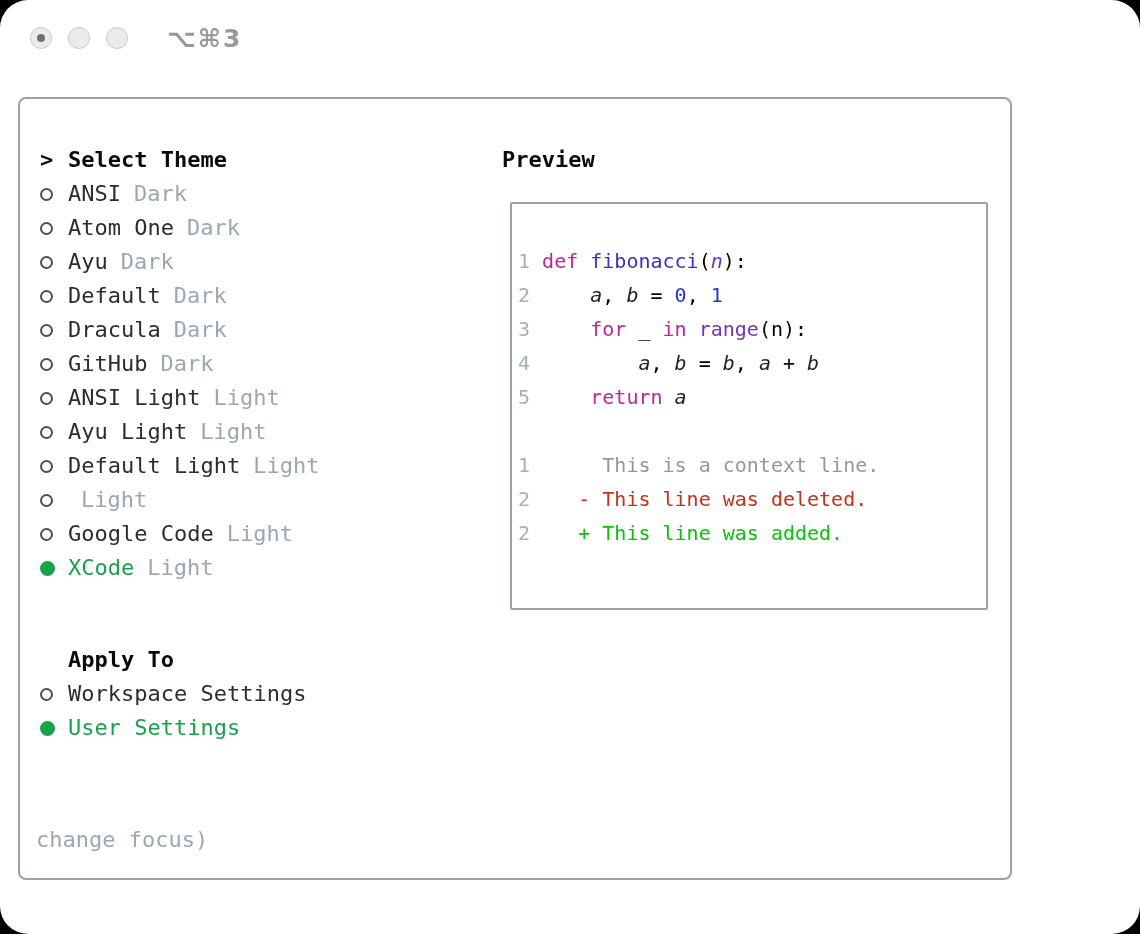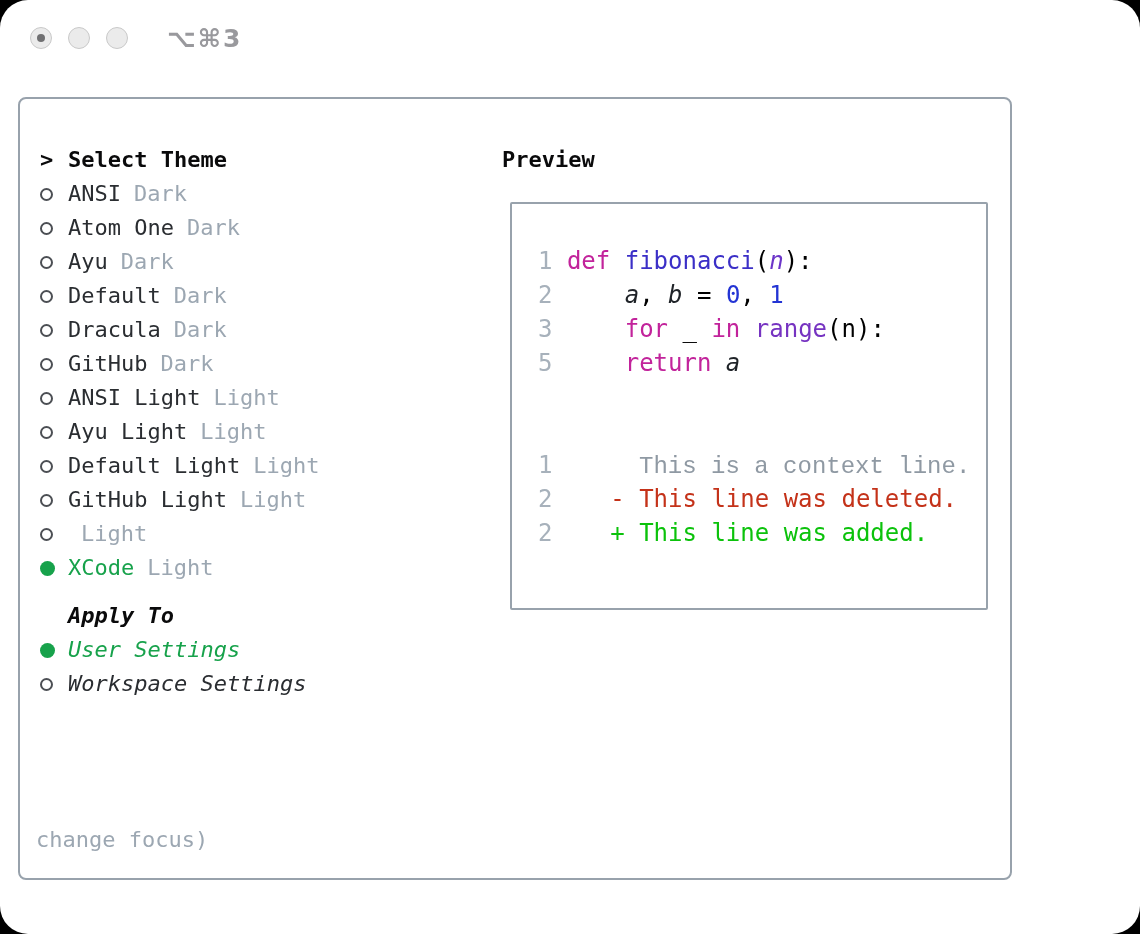--- a/index.html
+++ b/index.html
@@ -30,26 +30,26 @@
   .nm{color:#2a2d31;}
   .nm.selgreen{color:var(--green);}
   .tag{color:#9ca7b2;margin-left:13px;text-align:center;}
   .hint{position:absolute;color:#9ca7b2;font-size:22px;line-height:34px;white-space:pre;}
 
   
   .preview-title{position:absolute;left:482px;top:44px;font-size:22px;line-height:34px;
                  font-weight:700;color:#0a0a0b;}
   .preview-box{position:absolute;left:490px;top:103px;width:478px;height:408px;box-sizing:border-box;
                border:2px solid #98a2ac;border-radius:2px;background:#fff;}
-  .codeblk{position:absolute;left:26px;font-size:24px;line-height:34px;}
+  .codeblk{position:absolute;left:6px;font-size:20px;line-height:34px;}
   .cline{white-space:pre;height:34px;}
   .ln{color:#a7b1bb;}
   .k{color:var(--kw);} .f{color:var(--fn);} .p{color:var(--param);font-style:italic;}
   .b{color:var(--builtin);text-align:center;} .n{color:var(--num);} .v{color:#1f2328;font-style:italic;}
-  .ctx{color:#8f99a3;font-family:Liberation Mono, monospace;} .del{color:var(--red);} .add{color:var(--addgreen);}
+  .ctx{color:#8f99a3;} .del{color:var(--red);} .add{color:var(--addgreen);}
 </style>
 </head>
 <body>
 
 <div class="stage">
   <div class="window">
 
     <div class="titlebar">
       <div class="lights" id="lights">
           <div class="light">
@@ -71,48 +71,49 @@
         <div id="theme-items">
             <div class="row"><span class="bcol"><span class="radio"></span></span><span class="nm">ANSI</span><span class="tag">Dark</span></div>
             <div class="row"><span class="bcol"><span class="radio"></span></span><span class="nm">Atom One</span><span class="tag">Dark</span></div>
             <div class="row"><span class="bcol"><span class="radio"></span></span><span class="nm">Ayu</span><span class="tag">Dark</span></div>
             <div class="row"><span class="bcol"><span class="radio"></span></span><span class="nm">Default</span><span class="tag">Dark</span></div>
             <div class="row"><span class="bcol"><span class="radio"></span></span><span class="nm">Dracula</span><span class="tag">Dark</span></div>
             <div class="row"><span class="bcol"><span class="radio"></span></span><span class="nm">GitHub</span><span class="tag">Dark</span></div>
             <div class="row"><span class="bcol"><span class="radio"></span></span><span class="nm">ANSI Light</span><span class="tag">Light</span></div>
             <div class="row"><span class="bcol"><span class="radio"></span></span><span class="nm">Ayu Light</span><span class="tag">Light</span></div>
             <div class="row"><span class="bcol"><span class="radio"></span></span><span class="nm">Default Light</span><span class="tag">Light</span></div>
-            <div class="row"><span class="bcol"><span class="radio"></span></span><span class="nm">GitHub Light</span><span class="tag">Light</span></div>
             <div class="row"><span class="bcol"><span class="radio"></span></span><span class="tag">Light</span></div>
+            <div class="row"><span class="bcol"><span class="radio"></span></span><span class="nm">Google Code</span><span class="tag">Light</span></div>
             <div class="row"><span class="bcol"><span class="radio sel"></span></span><span class="nm selgreen">XCode</span><span class="tag">Light</span></div>
           </div>
       </div>
 
-      <div class="col" style="left:20px;top:500px;font-style:italic;">
+      <div class="col" style="left:20px;top:544px;">
         <div class="row">
           <span class="bcol"></span>
           <span class="ttl">Apply To</span>
         </div>
         <div id="apply-items">
+            <div class="row"><span class="bcol"><span class="radio"></span></span><span class="nm">Workspace Settings</span></div>
             <div class="row"><span class="bcol"><span class="radio sel"></span></span><span class="nm selgreen">User Settings</span></div>
-            <div class="row"><span class="bcol"><span class="radio"></span></span><span class="nm">Workspace Settings</span></div>
           </div>
       </div>
 
       <div class="hint" style="left:16px;top:656px;">
         <div>change focus)</div>
       </div>
 
       <div class="preview-title">Preview</div>
 
       <div class="preview-box">
         <div class="codeblk" style="top:40px;" id="code-lines">
             <div class="cline"><span class="ln">1 </span><span class="k">def</span><span> </span><span class="f">fibonacci</span><span>(</span><span class="p">n</span><span>):</span></div>
             <div class="cline"><span class="ln">2 </span><span>    </span><span class="v">a</span><span>, </span><span class="v">b</span><span> = </span><span class="n">0</span><span>, </span><span class="n">1</span></div>
             <div class="cline"><span class="ln">3 </span><span>    </span><span class="k">for</span><span> _ </span><span class="k">in</span><span> </span><span class="b">range</span><span>(n):</span></div>
+            <div class="cline"><span class="ln">4 </span><span>        </span><span class="v">a</span><span>, </span><span class="v">b</span><span> = </span><span class="v">b</span><span>, </span><span class="v">a</span><span> + </span><span class="v">b</span></div>
             <div class="cline"><span class="ln">5 </span><span>    </span><span class="k">return</span><span> </span><span class="v">a</span></div>
           </div>
         <div class="codeblk" style="top:244px;" id="diff-lines">
             <div class="cline"><span class="ln">1</span><span>    </span><span class="ctx">  </span><span class="ctx">This is a context line.</span></div>
             <div class="cline"><span class="ln">2</span><span>    </span><span class="del">- </span><span class="del">This line was deleted.</span></div>
             <div class="cline"><span class="ln">2</span><span>    </span><span class="add">+ </span><span class="add">This line was added.</span></div>
           </div>
       </div>
 
     </div>

